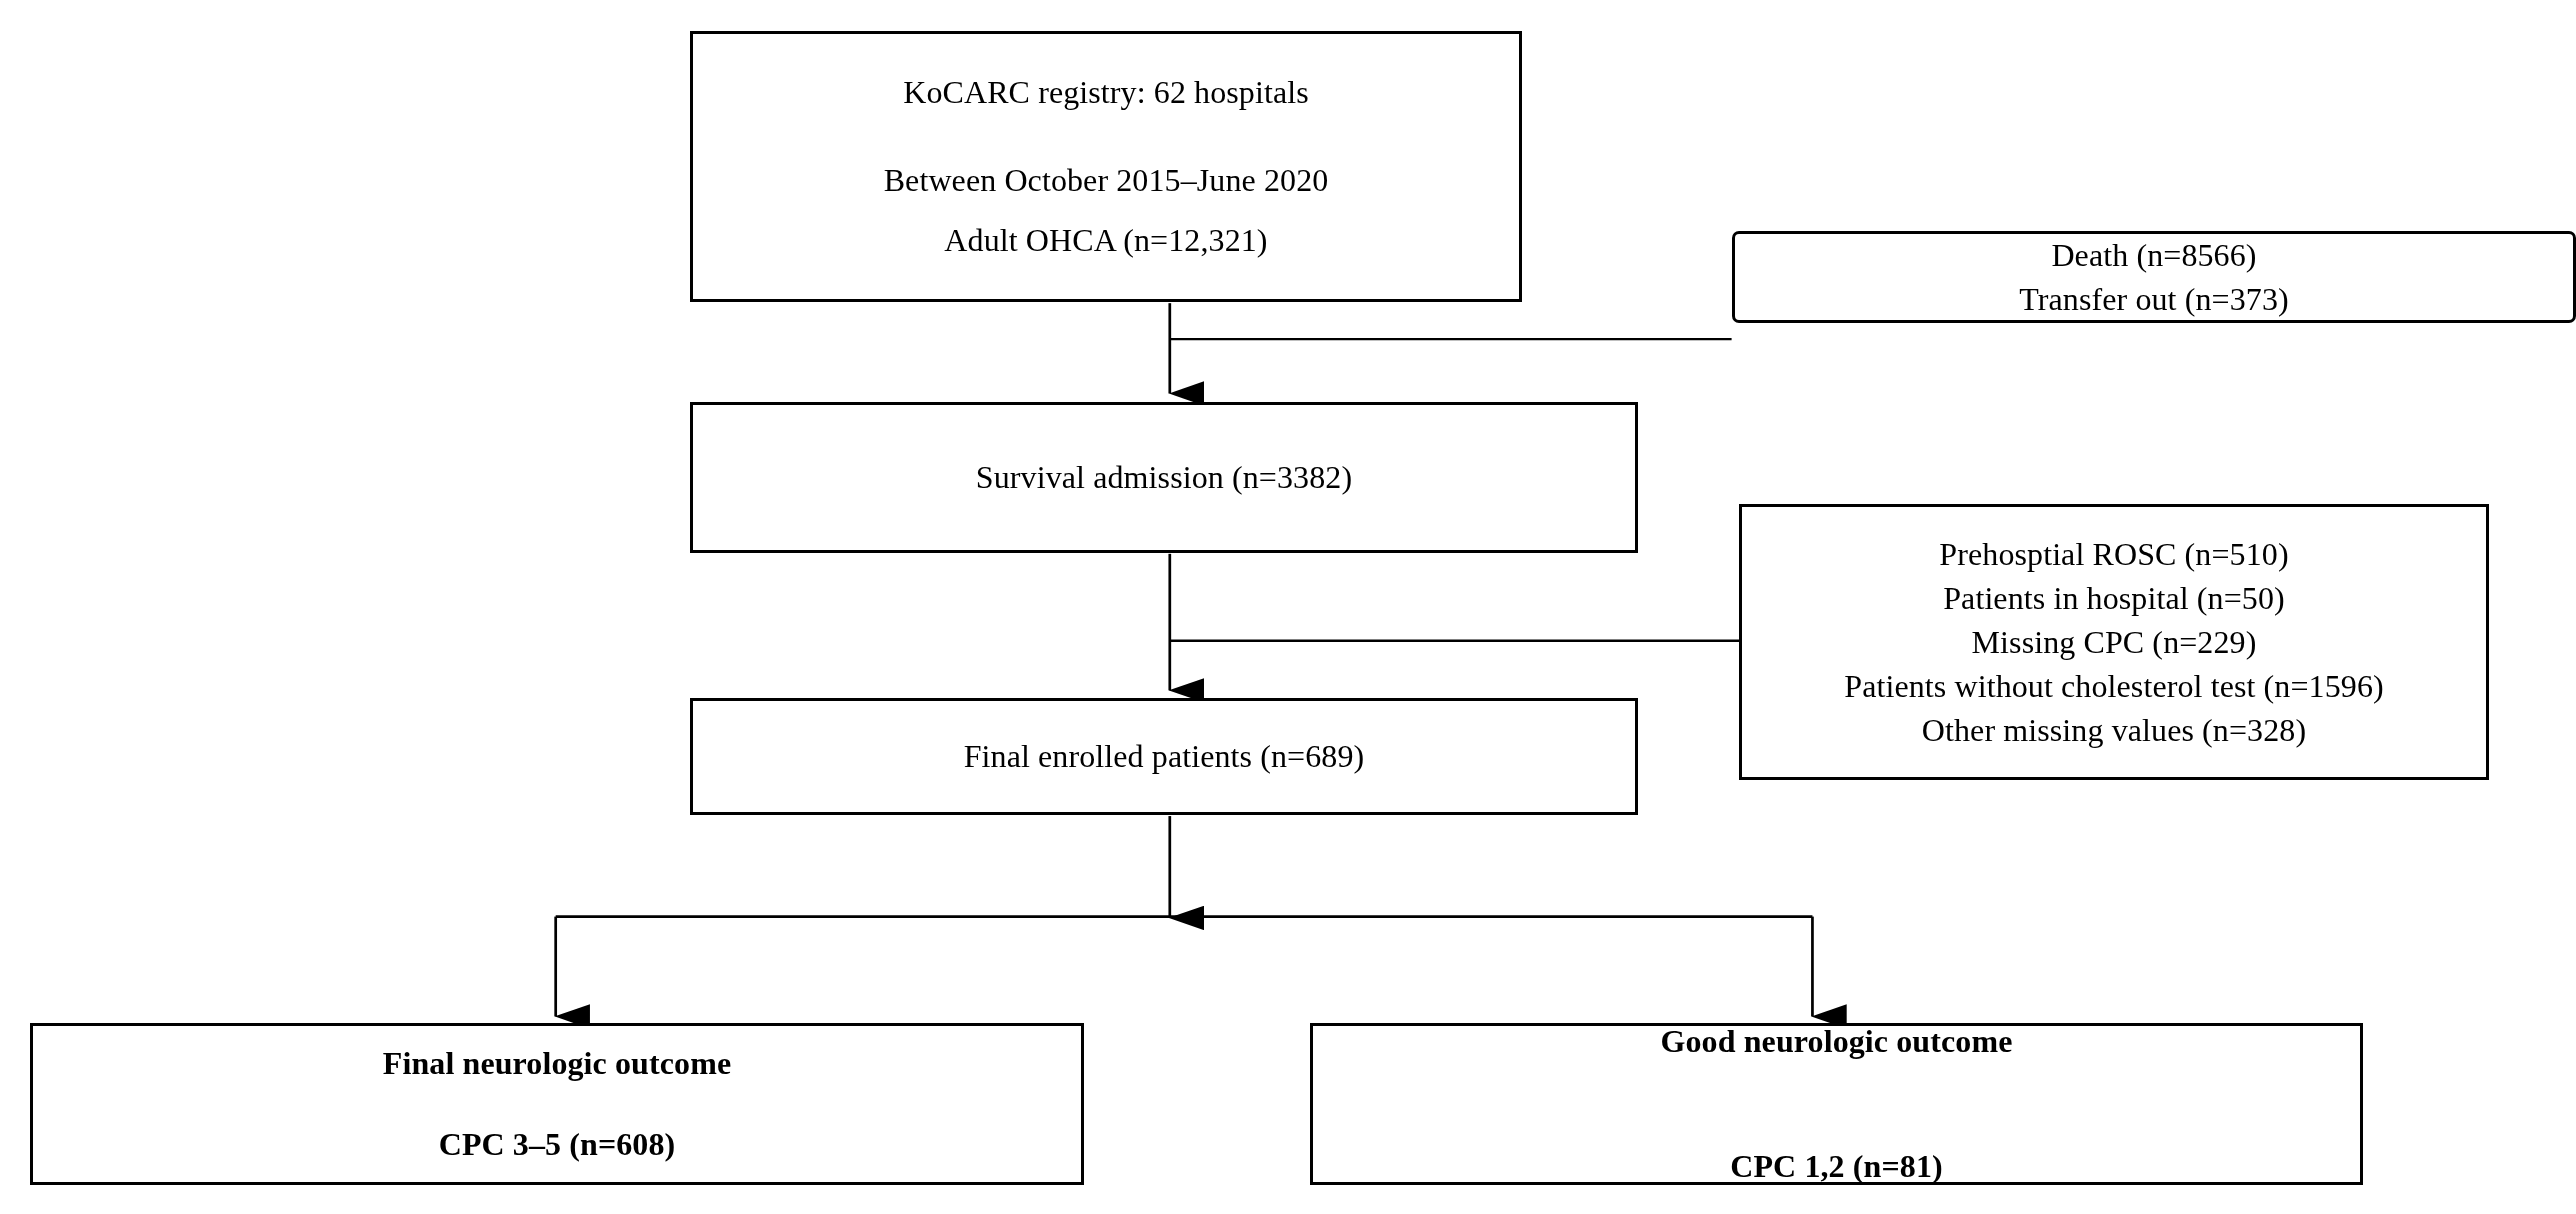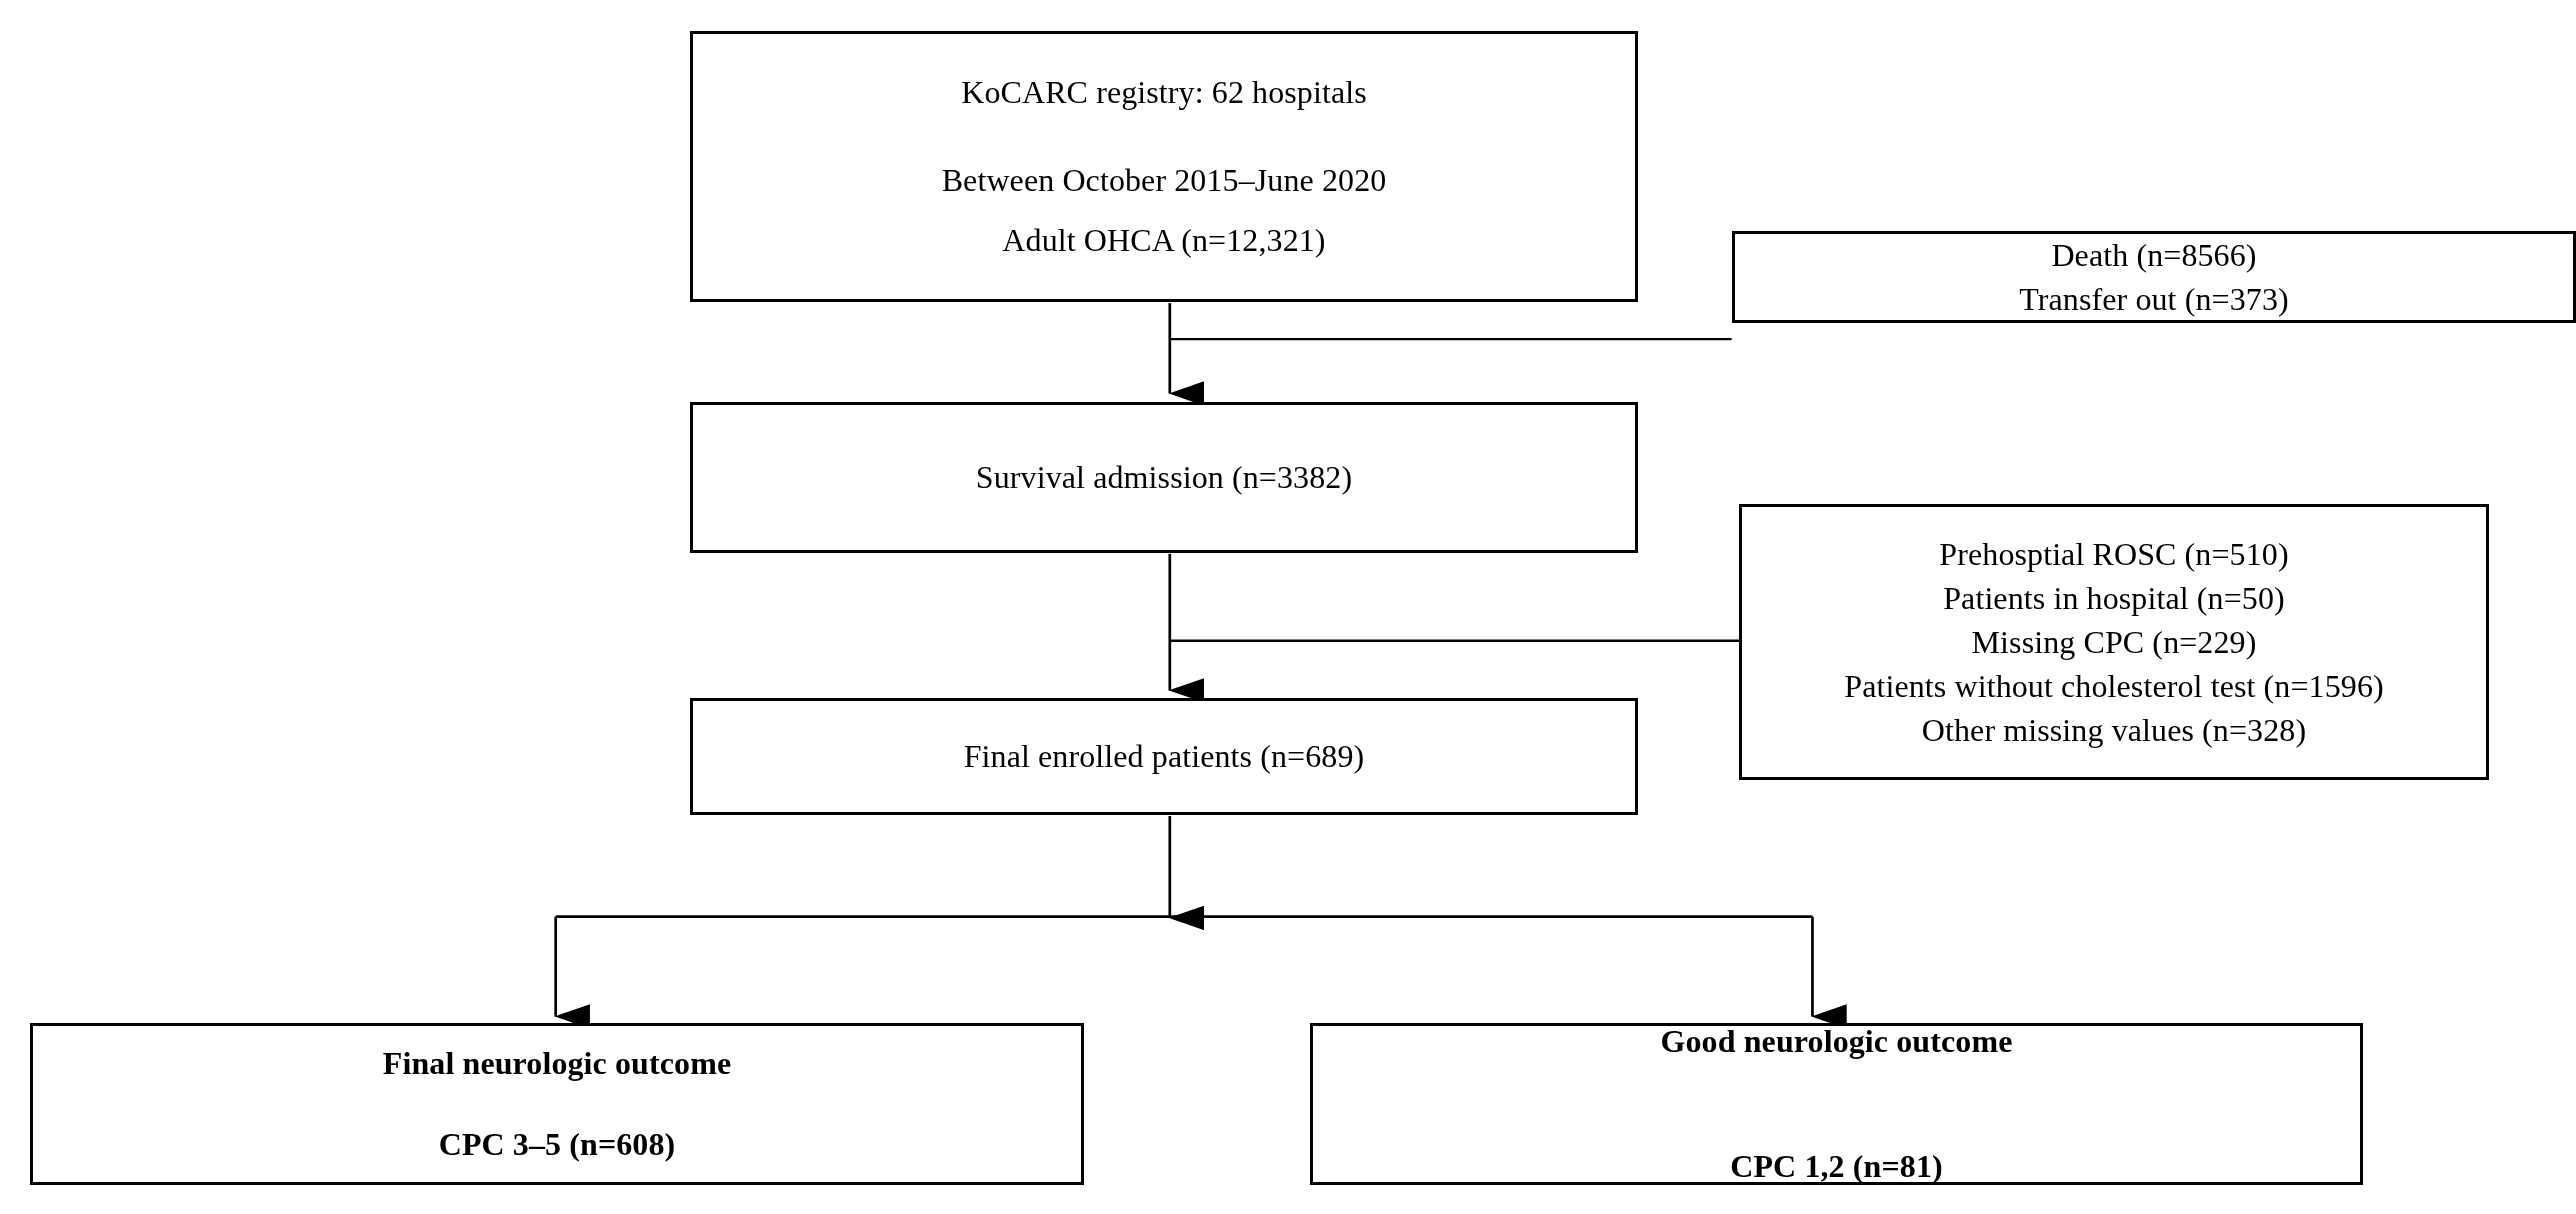--- a/index.html
+++ b/index.html
@@ -41,28 +41,28 @@
     display: block;
     white-space: nowrap;
     font-size: 31px;
     letter-spacing: 0.1px;
   }
   .node.bold .line {
     font-weight: bold;
   }
   
   #node-source {
-    left: 690px; top: 31px; width: 948px; height: 271px;
+    left: 690px; top: 31px; width: 832px; height: 271px;
   }
   #node-source .line { font-size: 32px; }
   #node-source .gap-before { margin-top: 53px; }
   #node-source .tight { margin-top: 26px; }
 
   #node-excl1 {
-    left: 1732px; top: 231px; width: 844px; height: 92px;
+    left: 1732px; top: 231px; width: 844px; height: 92px; border-radius: 7px;
   }
   #node-excl1 .line { font-size: 32px; }
   #node-excl1 .line + .line { margin-top: 9.5px; }
 
   #node-survival {
     left: 690px; top: 402px; width: 948px; height: 151px;
   }
   #node-survival .line { font-size: 32px; }
 
   #node-excl2 {

